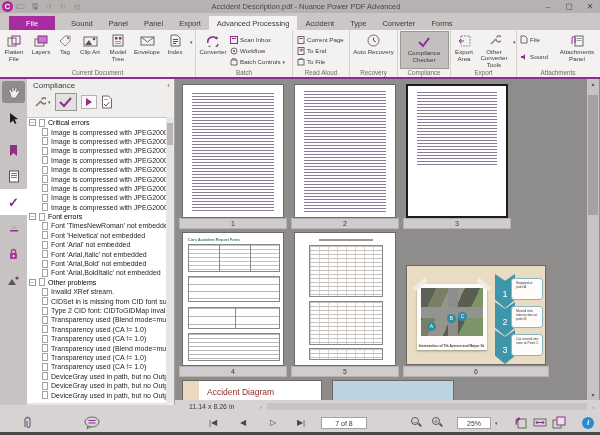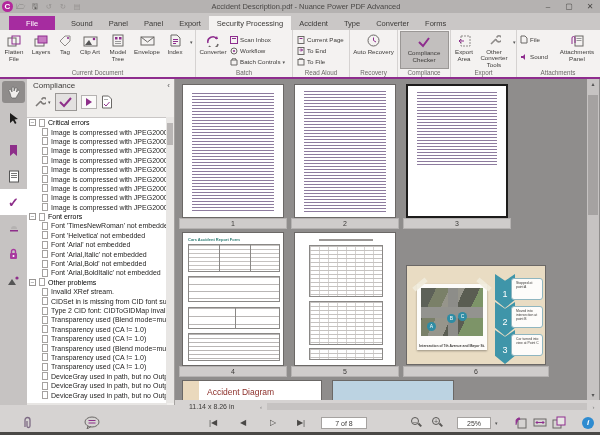--- a/index.html
+++ b/index.html
@@ -167,21 +167,21 @@
       <div class="winbtn">✕</div>
     </div>
   </div>
 
   <div id="menubar">
     <div id="filebtn">File</div>
     <div class="tab">Sound</div>
     <div class="tab">Panel</div>
     <div class="tab">Panel</div>
     <div class="tab">Export</div>
-    <div class="tab active">Security Processing</div>
+    <div class="tab active">Advanced Processing</div>
     <div class="tab">Accident</div>
     <div class="tab">Type</div>
     <div class="tab">Converter</div>
     <div class="tab">Forms</div>
   </div>
 
   <div id="ribbon">
     <div class="rgroup" style="width:196px">
       <div class="rgrid">
         <div class="rbtn" style="width:28px">

